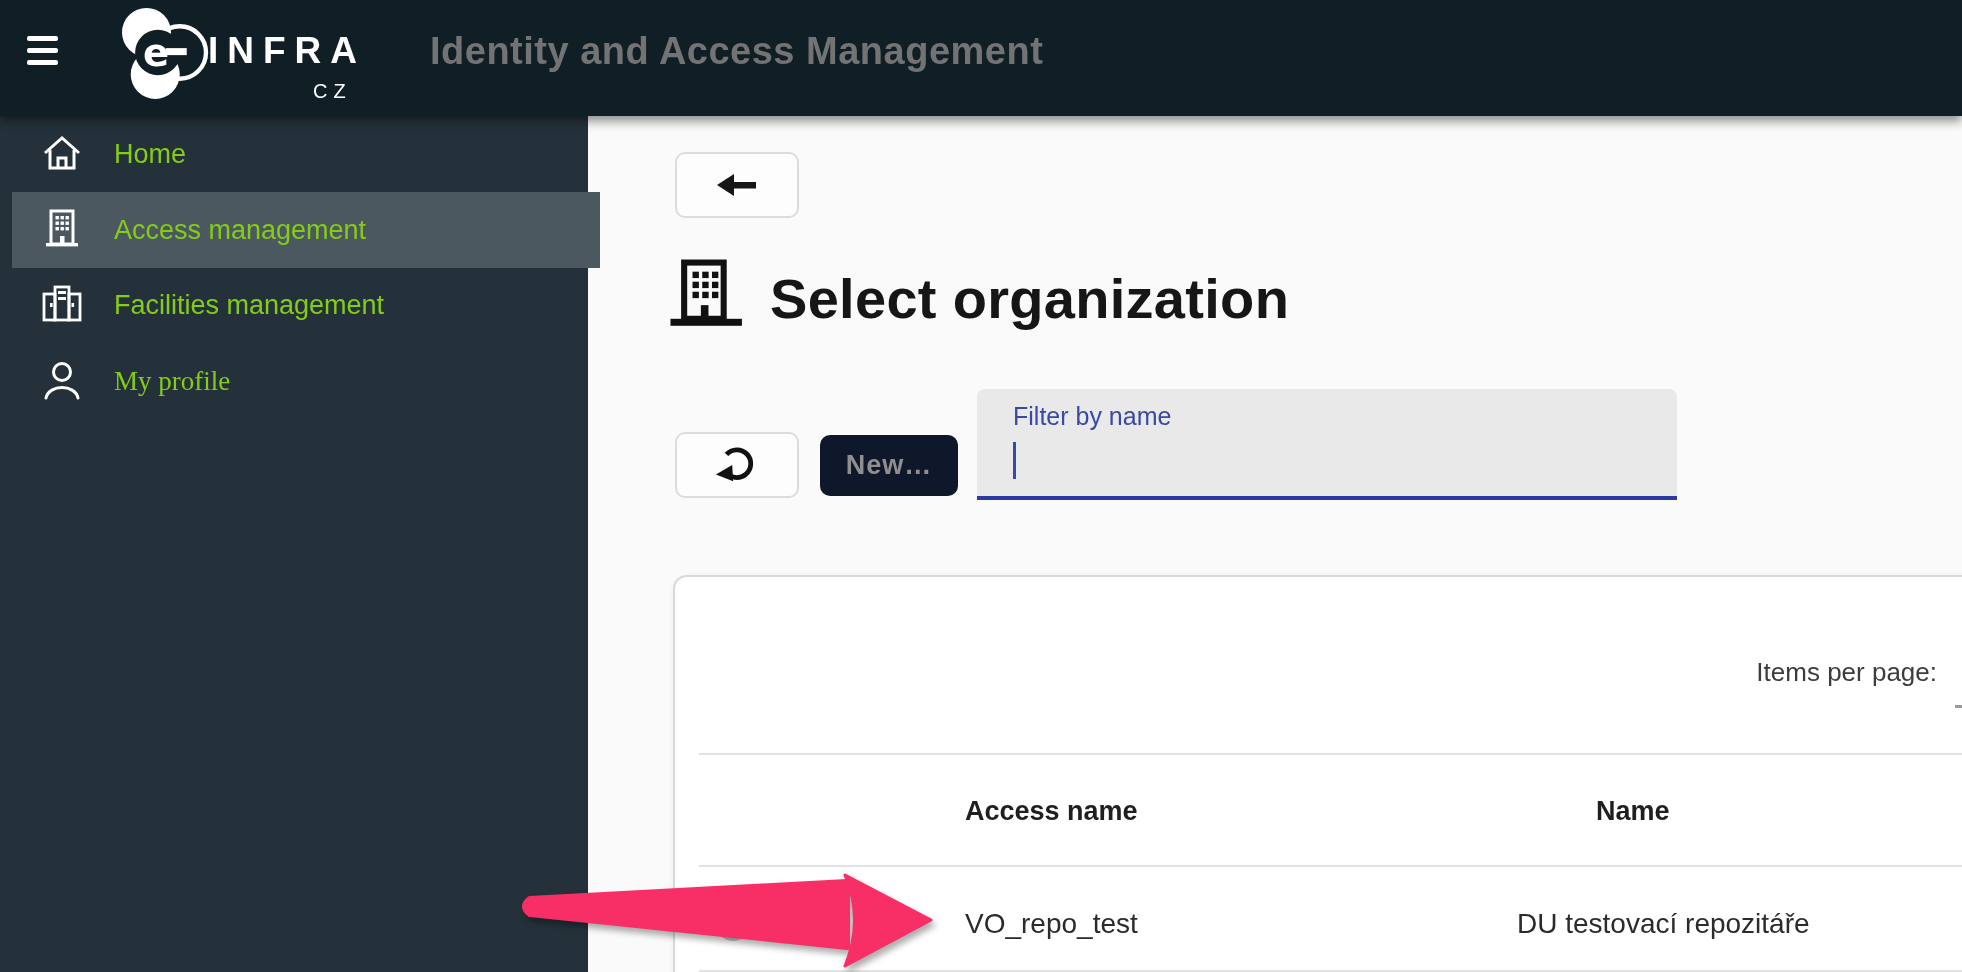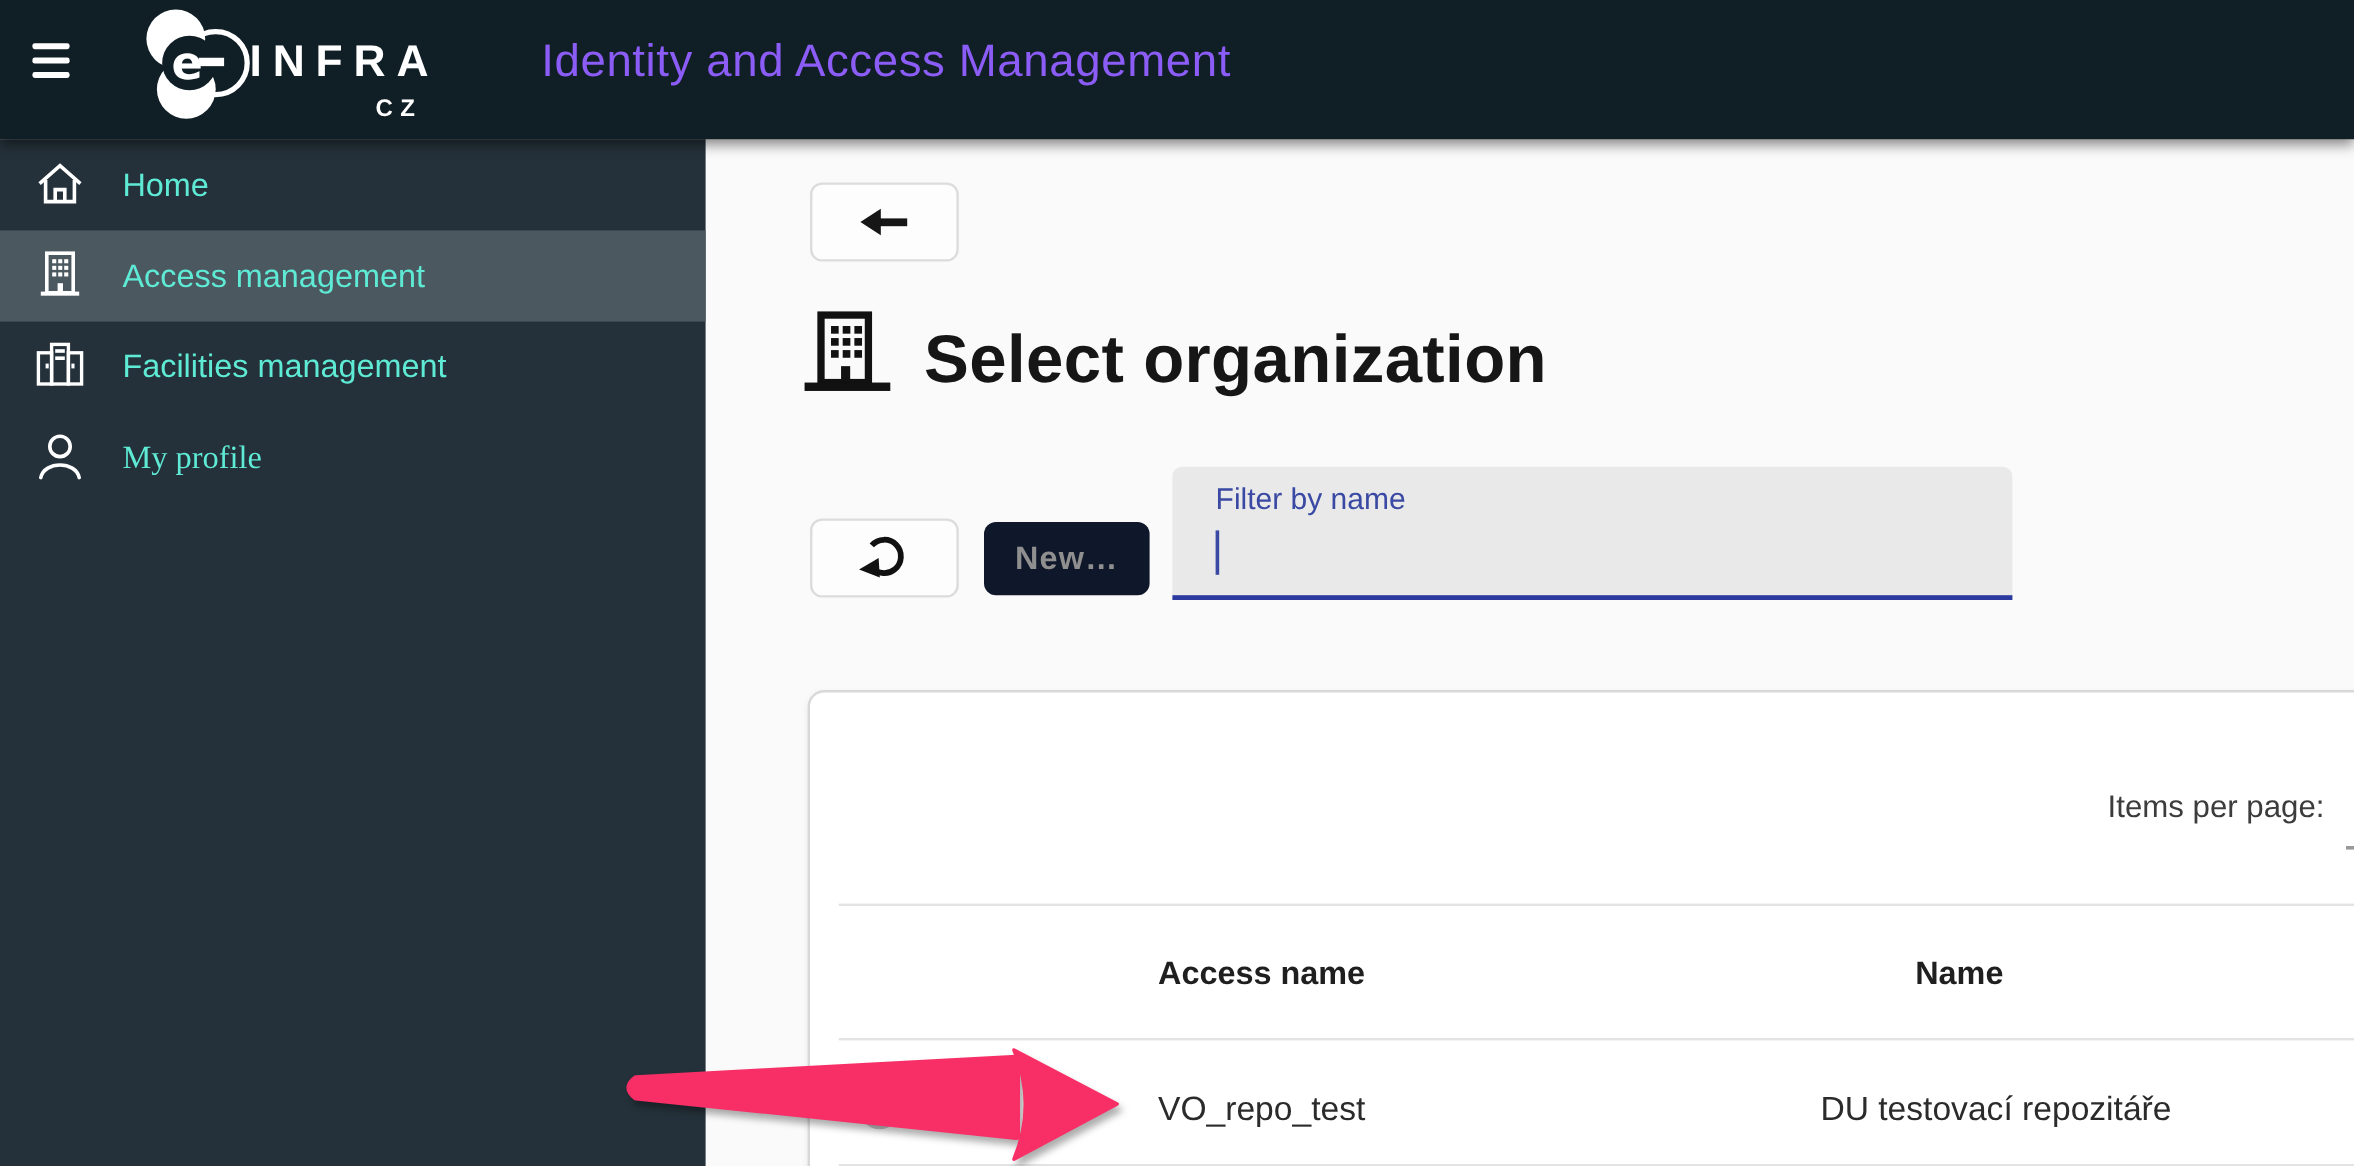--- a/index.html
+++ b/index.html
@@ -20,37 +20,37 @@
   .hamburger span { position:absolute; left:0; width:31px; height:5px; background:#fff; border-radius:2px; }
   .hamburger span:nth-child(1){ top:2px; } .hamburger span:nth-child(2){ top:14px; } .hamburger span:nth-child(3){ top:26px; }
 
   .logo { position:absolute; left:106px; top:2px; width:270px; height:112px; }
   .logo-mark { position:absolute; left:2px; top:2px; }
   .logo-infra {
     position:absolute; left:102px; top:28px; color:#fff; font-size:37px; font-weight:700;
     letter-spacing:9px; white-space:nowrap;
   }
   .logo-cz {
-    position:absolute; left:207px; top:78px; color:#fff; font-size:20px; font-weight:700;
+    position:absolute; left:207px; top:78px; color:#fff; font-size:20px; font-weight:400;
     letter-spacing:6px;
   }
   .app-title {
-    position:absolute; left:451px; top:30px; color:#8b5cf6; font-size:38px; font-weight:400;
+    position:absolute; left:430px; top:30px; color:#737373; font-size:38px; font-weight:700;
     white-space:nowrap; letter-spacing:0.5px;
   }
 
   
   .sidebar {
     position:absolute; left:0; top:116px; width:588px; height:856px;
     background:#25313a; z-index:10;
   }
   .side-item {
-    position:absolute; left:0; width:588px; height:76px;
+    position:absolute; left:12px; width:588px; height:76px;
     display:flex; align-items:center; gap:28px; padding-left:26px;
-    color:#5eead4; font-size:27px; cursor:pointer;
+    color:#84cc16; font-size:27px; cursor:pointer;
   }
   .side-item.active { background:#4c5860; }
   .side-item .icn { width:48px; height:48px; flex:0 0 48px; }
 
   
   .main-bg { position:absolute; left:588px; top:116px; width:1374px; height:856px; background:#fafafa; }
 
   .sq-btn {
     position:absolute; width:124px; height:66px; background:#fdfdfd;
     border:2px solid #dcdcdc; border-radius:10px;

